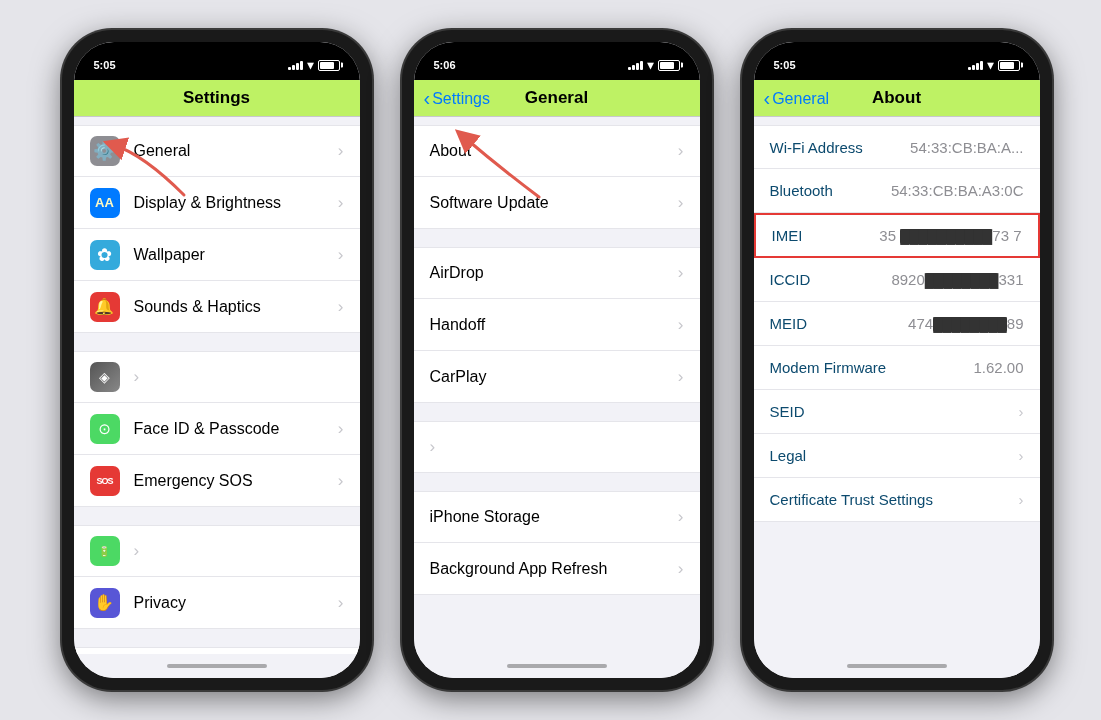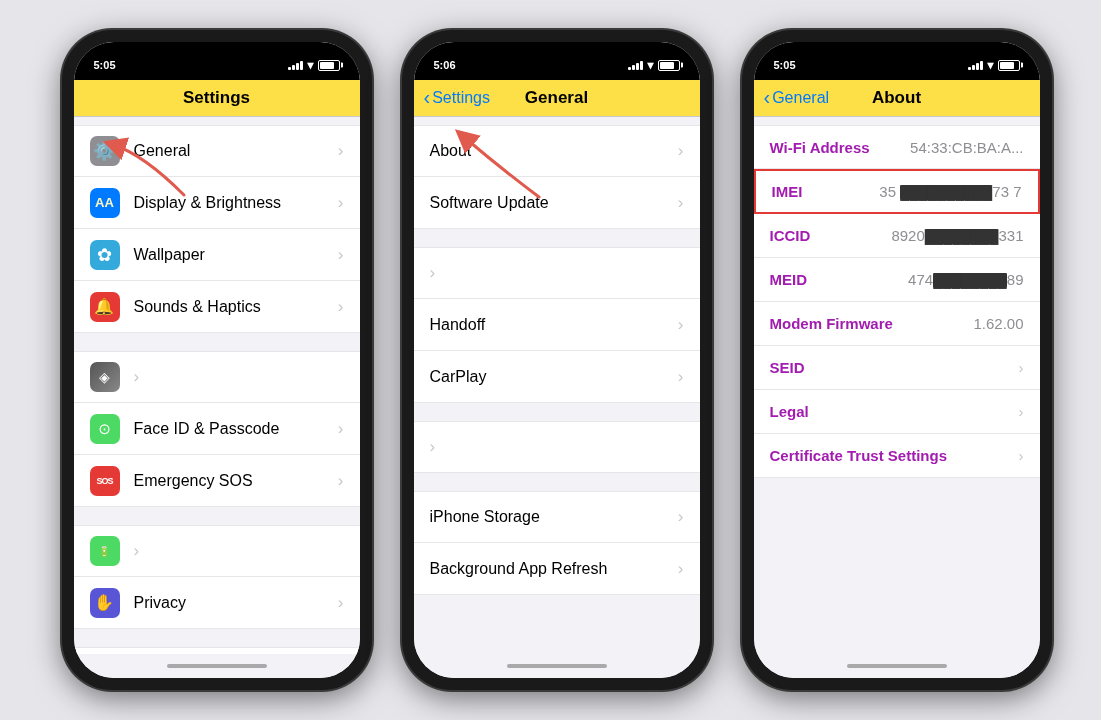--- a/index.html
+++ b/index.html
@@ -103,25 +103,25 @@
     }
     .battery-fill {
       background: #fff;
       height: 100%;
       width: 80%;
       border-radius: 1px;
     }
 
     
     .nav-bar {
-      background: #fde047;
+      background: #bef264;
       border-bottom: 0.5px solid #c8c8cc;
       padding: 8px 12px 8px;
       display: flex;
-      align-items: flex-start;
+      align-items: flex-end;
       justify-content: center;
       position: relative;
       flex-shrink: 0;
     }
     .nav-title {
       font-size: 17px;
       font-weight: 600;
       color: #000;
       text-align: center;
     }
@@ -218,21 +218,21 @@
     .about-row {
       background: #fff;
       display: flex;
       align-items: center;
       justify-content: space-between;
       padding: 12px 16px;
       border-bottom: 0.5px solid #e5e5ea;
       min-height: 44px;
     }
     .about-row:first-child { border-top: 0.5px solid #e5e5ea; }
-    .about-label { font-size: 15px; color: #a21caf; font-weight: bold; }
+    .about-label { font-size: 15px; color: #0c4a6e; }
     .about-value { font-size: 15px; color: #8e8e93; margin-left: 8px; text-align: right; flex-shrink: 0; }
     .about-chevron { color: #c7c7cc; font-size: 15px; margin-left: 6px; }
 
     
     .redacted {
       display: inline-block;
       background: #333;
       color: #333;
       border-radius: 2px;
       user-select: none;
@@ -439,20 +439,21 @@
         <div class="settings-row">
           <span class="row-label">Software Update</span>
           <span class="row-chevron">›</span>
         </div>
       </div>
 
       <div class="group-separator"></div>
 
       <div class="settings-group">
         <div class="settings-row">
+          <span class="row-label">AirDrop</span>
           <span class="row-chevron">›</span>
         </div>
         <div class="settings-row">
           <span class="row-label">Handoff</span>
           <span class="row-chevron">›</span>
         </div>
         <div class="settings-row">
           <span class="row-label">CarPlay</span>
           <span class="row-chevron">›</span>
         </div>
@@ -519,20 +520,24 @@
     </div>
 
     <div class="settings-content">
       <div class="settings-group">
 
         <div class="about-row">
           <span class="about-label">Wi-Fi Address</span>
           <span class="about-value">54:33:CB:BA:A...</span>
         </div>
 
+        <div class="about-row">
+          <span class="about-label">Bluetooth</span>
+          <span class="about-value">54:33:CB:BA:A3:0C</span>
+        </div>
 
         <div class="about-row row-highlighted" style="border: 2px solid #e53935;">
           <span class="about-label">IMEI</span>
           <span class="about-value">
             <span>35 </span><span class="redacted">██████████</span><span>73 7</span>
           </span>
         </div>
 
         <div class="about-row">
           <span class="about-label">ICCID</span>

